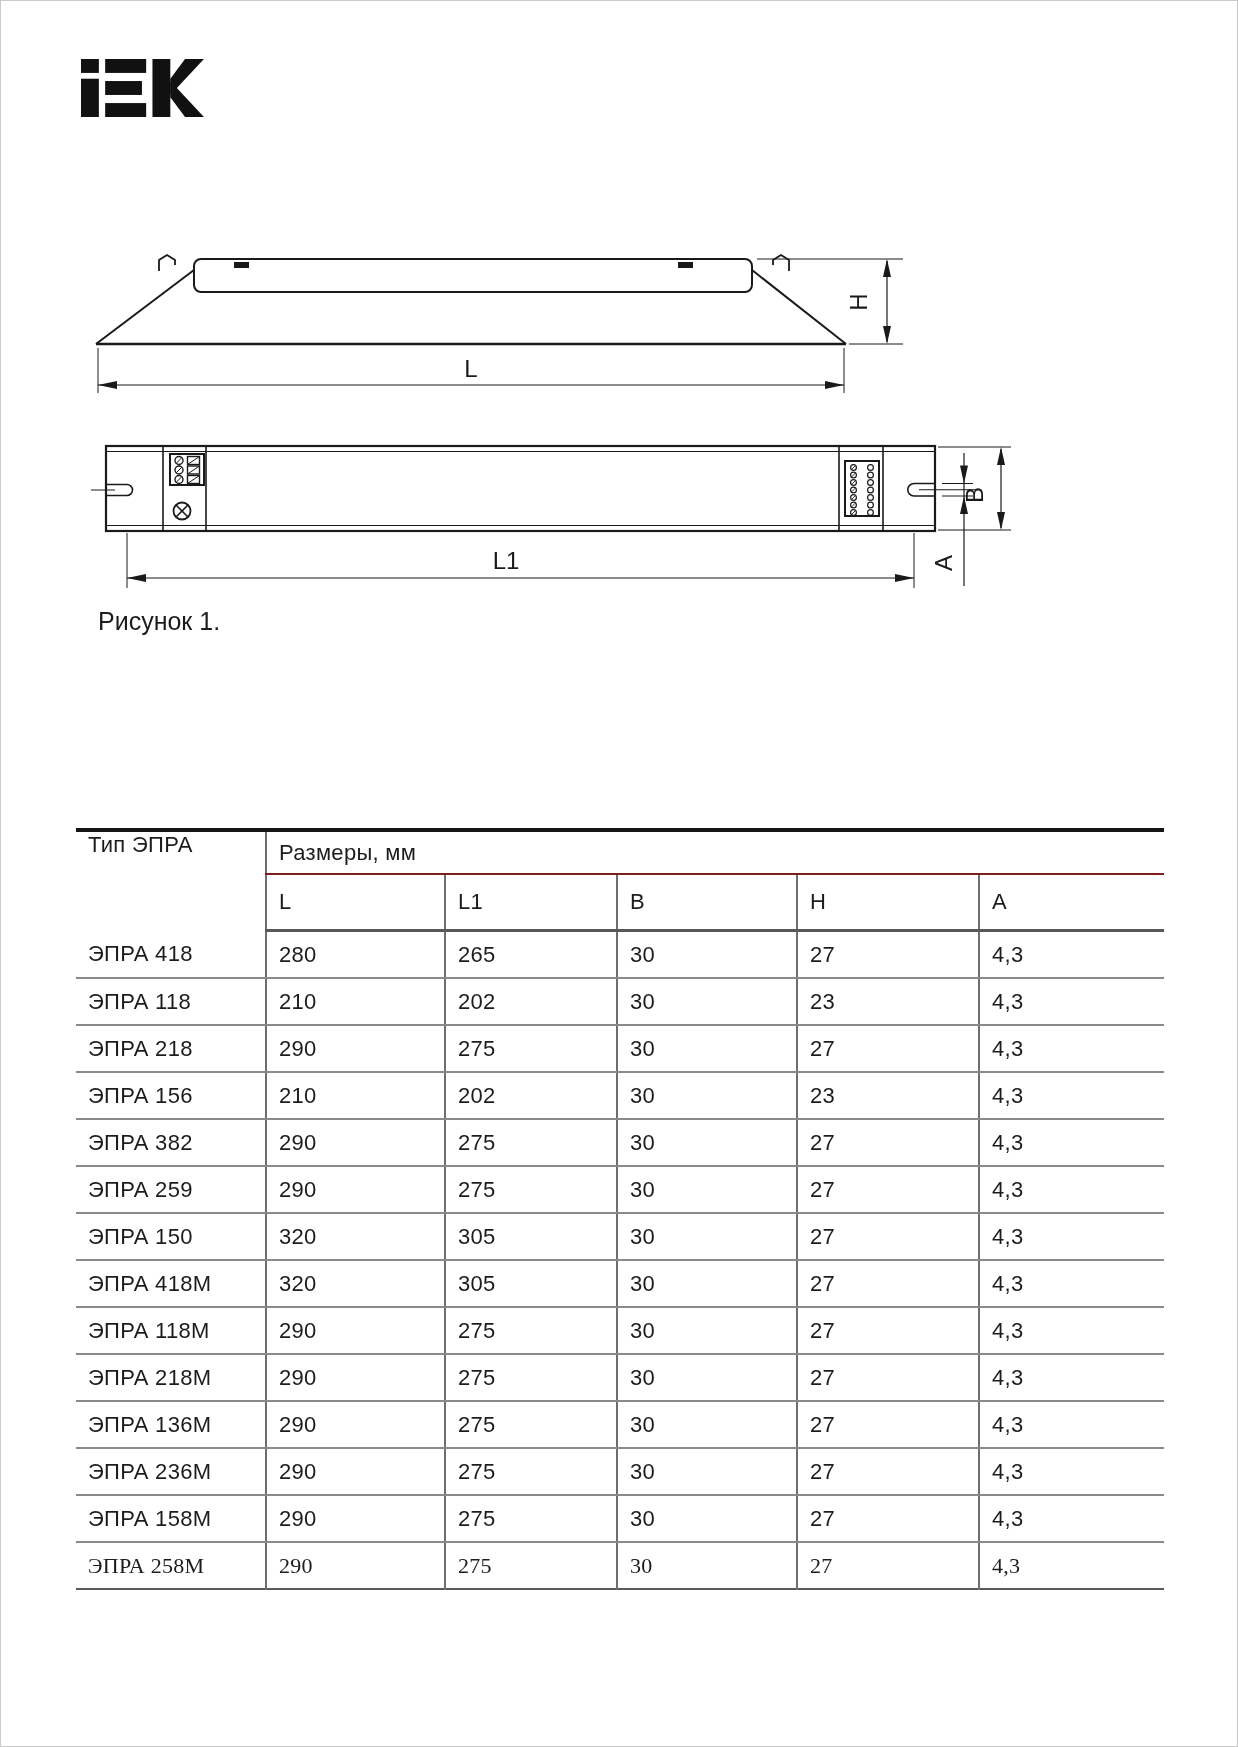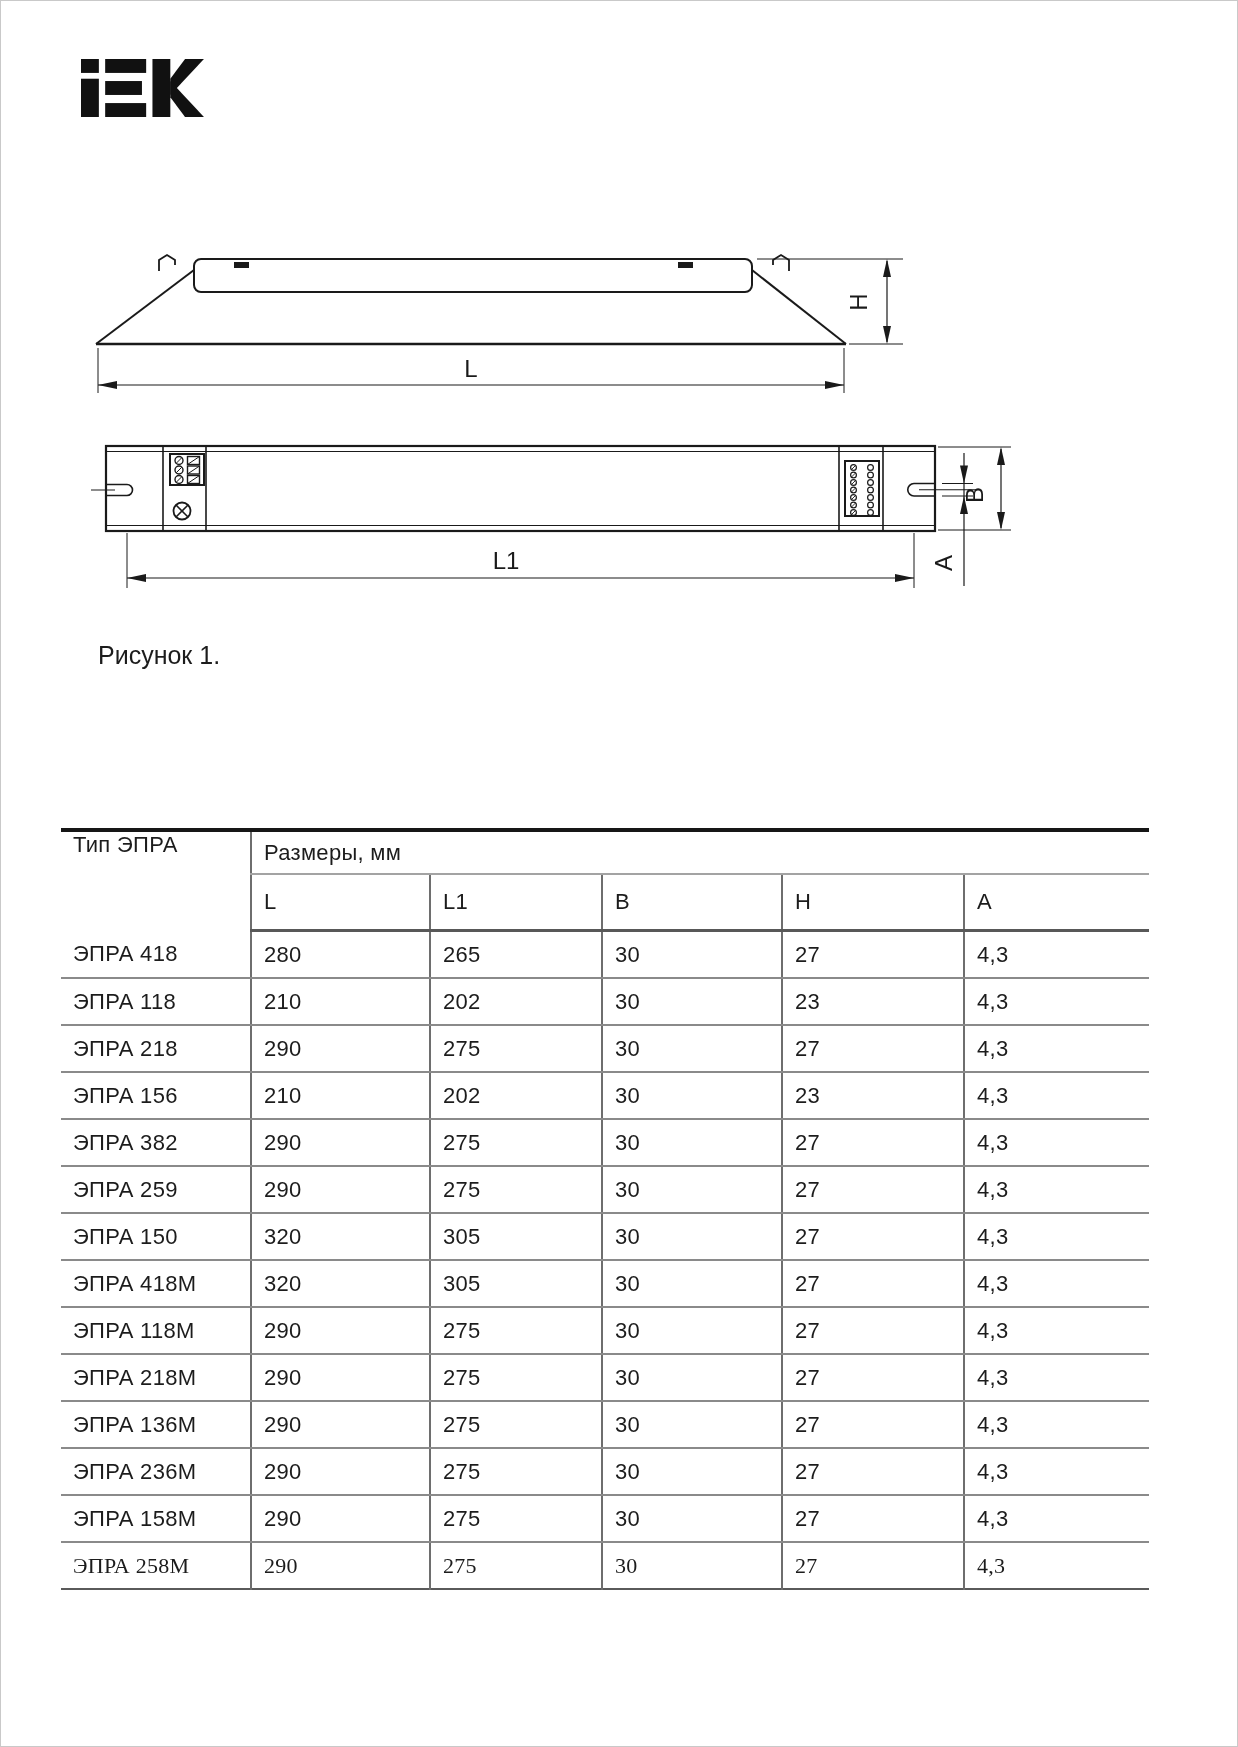--- a/index.html
+++ b/index.html
@@ -6,33 +6,33 @@
   .page {
     position:relative; width:1238px; height:1747px; margin:0 auto;
     background:#ffffff; border:1px solid #c9c9c9; box-sizing:border-box;
     font-family:"Liberation Sans", sans-serif; color:#1a1a1a; overflow:hidden;
   }
   .logo { position:absolute; left:80px; top:58px; width:124px; height:58px; }
   .drawings { position:absolute; left:0; top:0; width:1238px; height:620px; }
   .drawings text { font-family:"Liberation Sans", sans-serif; font-size:24px; fill:#1a1a1a; }
   .caption {
     position:absolute; left:97px; top:606px; display:flex; gap:18px;
-    font-size:25px; color:#1c1c1c; white-space:nowrap;margin-top:34px;
+    font-size:25px; color:#1c1c1c; white-space:nowrap;
   }
   table.dims {
-    position:absolute; left:60px; top:827px; width:1088px;
+    position:absolute; left:75px; top:827px; width:1088px;
     border-collapse:collapse; table-layout:fixed;
     border-top:4px solid #161616; border-bottom:2px solid #5a5a5a;
   }
   table.dims th, table.dims td {
     font-weight:normal; font-size:22px; text-align:left;
     padding:0 0 0 12px; color:#1c1c1c; letter-spacing:.3px;
   }
   th.type-head { vertical-align:top; padding-top:10px; }
-  th.group-head { border-left:2px solid #6e6e6e; border-bottom:2px solid #a3a3a3; height:41px; }
+  th.group-head { border-left:2px solid #6e6e6e; border-bottom:2px solid #7f1d1d; height:41px; }
   tr.subhead th { border-left:2px solid #6e6e6e; border-bottom:3px solid #585858; height:54px; }
   tr.data td { border-bottom:2px solid #8a8a8a; height:45px; }
   tr.data td + td { border-left:2px solid #6e6e6e; }
   tr.data:last-child td { border-bottom:none;font-family:Liberation Serif, serif; }
 </style>
 </head>
 <body>
 
 <div class="page">
 

